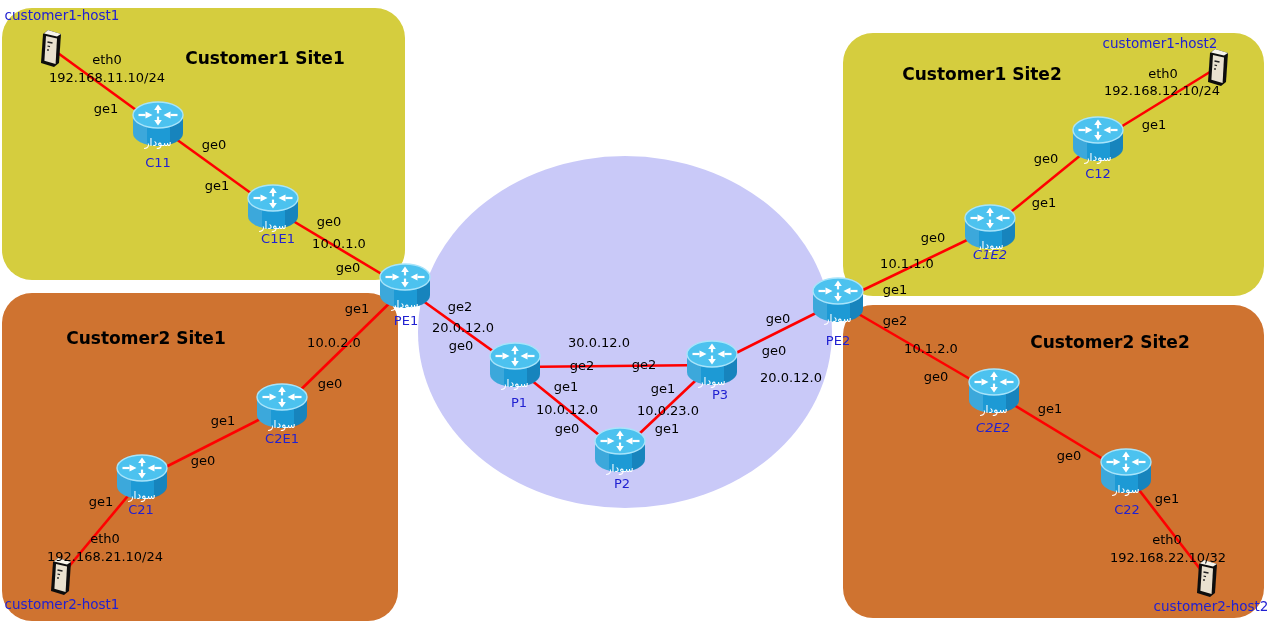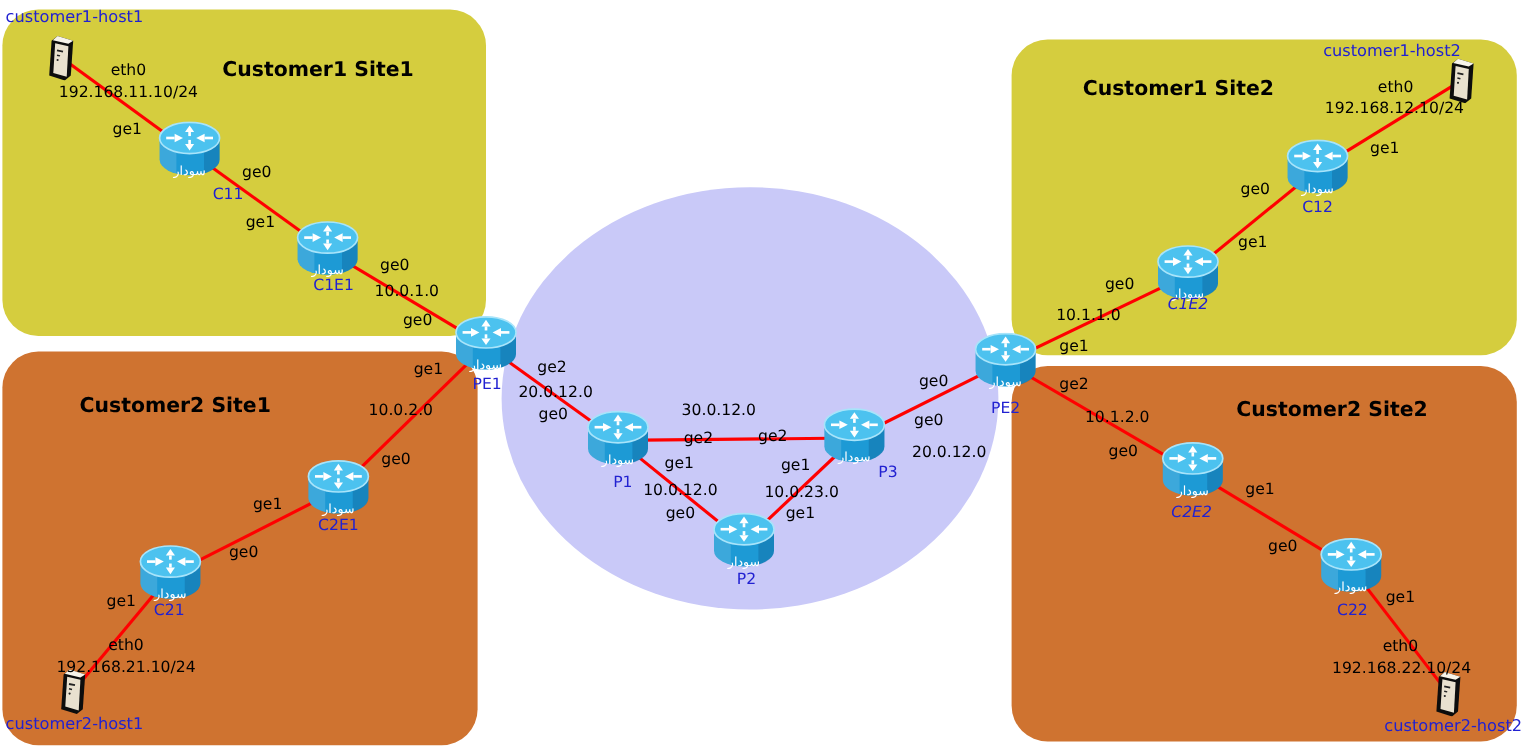--- a/index.html
+++ b/index.html
@@ -58,21 +58,21 @@
           <rect x="25.9" y="9" width="2.2" height="3.4"></rect>
           <polygon points="27,24.5 23.2,19 30.8,19"></polygon>
           <rect x="25.9" y="15.6" width="2.2" height="3.4"></rect>
           <rect x="7.5" y="12.9" width="7" height="2.2"></rect>
           <polygon points="14.5,10.4 21.5,14 14.5,17.6"></polygon>
           <rect x="39.5" y="12.9" width="7" height="2.2"></rect>
           <polygon points="39.5,10.4 32.5,14 39.5,17.6"></polygon>
         </g>
         <text x="27" y="44.5" text-anchor="middle" font-size="10.5" fill="#ffffff">سودار</text>
       </svg></div>
-    <div class="lbl node-label" style="left: 158px; top: 163px; margin-left: 32px;">C11</div>
+    <div class="lbl node-label" style="left: 158px; top: 163px;">C11</div>
     <div class="node router" style="left: 246px; top: 184px;"><svg width="54" height="50" viewBox="0 0 54 50">
         <path d="M2 14 L2 32 A25 13 0 0 0 52 32 L52 14 Z" fill="#1d9ad5"></path>
         <path d="M2 14 L2 32 A25 13 0 0 0 16 43.7 L16 26 Z" fill="rgba(255,255,255,0.14)"></path>
         <path d="M52 14 L52 32 A25 13 0 0 1 39 43.6 L39 26 Z" fill="rgba(0,45,95,0.20)"></path>
         <ellipse cx="27" cy="14" rx="25" ry="13" fill="#4cc2ef" stroke="#a8e4fa" stroke-width="1.4"></ellipse>
         <g fill="#ffffff">
           <polygon points="27,3.5 23.2,9 30.8,9"></polygon>
           <rect x="25.9" y="9" width="2.2" height="3.4"></rect>
           <polygon points="27,24.5 23.2,19 30.8,19"></polygon>
           <rect x="25.9" y="15.6" width="2.2" height="3.4"></rect>
@@ -148,21 +148,21 @@
           <rect x="25.9" y="9" width="2.2" height="3.4"></rect>
           <polygon points="27,24.5 23.2,19 30.8,19"></polygon>
           <rect x="25.9" y="15.6" width="2.2" height="3.4"></rect>
           <rect x="7.5" y="12.9" width="7" height="2.2"></rect>
           <polygon points="14.5,10.4 21.5,14 14.5,17.6"></polygon>
           <rect x="39.5" y="12.9" width="7" height="2.2"></rect>
           <polygon points="39.5,10.4 32.5,14 39.5,17.6"></polygon>
         </g>
         <text x="27" y="44.5" text-anchor="middle" font-size="10.5" fill="#ffffff">سودار</text>
       </svg></div>
-    <div class="lbl node-label" style="left: 740px; top: 395px;">P3</div>
+    <div class="lbl node-label" style="left: 720px; top: 395px;">P3</div>
     <div class="node router" style="left: 811px; top: 277px;"><svg width="54" height="50" viewBox="0 0 54 50">
         <path d="M2 14 L2 32 A25 13 0 0 0 52 32 L52 14 Z" fill="#1d9ad5"></path>
         <path d="M2 14 L2 32 A25 13 0 0 0 16 43.7 L16 26 Z" fill="rgba(255,255,255,0.14)"></path>
         <path d="M52 14 L52 32 A25 13 0 0 1 39 43.6 L39 26 Z" fill="rgba(0,45,95,0.20)"></path>
         <ellipse cx="27" cy="14" rx="25" ry="13" fill="#4cc2ef" stroke="#a8e4fa" stroke-width="1.4"></ellipse>
         <g fill="#ffffff">
           <polygon points="27,3.5 23.2,9 30.8,9"></polygon>
           <rect x="25.9" y="9" width="2.2" height="3.4"></rect>
           <polygon points="27,24.5 23.2,19 30.8,19"></polygon>
           <rect x="25.9" y="15.6" width="2.2" height="3.4"></rect>
@@ -357,14 +357,14 @@
     <div class="lbl" style="left: 101px; top: 502px;">ge1</div>
     <div class="lbl" style="left: 105px; top: 539px;">eth0</div>
     <div class="lbl" style="left: 105px; top: 557px;">192.168.21.10/24</div>
     <div class="lbl" style="left: 895px; top: 321px;">ge2</div>
     <div class="lbl" style="left: 915px; top: 349px; margin-left: 16px;">10.1.2.0</div>
     <div class="lbl" style="left: 936px; top: 377px;">ge0</div>
     <div class="lbl" style="left: 1050px; top: 409px;">ge1</div>
     <div class="lbl" style="left: 1069px; top: 456px;">ge0</div>
     <div class="lbl" style="left: 1167px; top: 499px;">ge1</div>
     <div class="lbl" style="left: 1167px; top: 540px;">eth0</div>
-    <div class="lbl" style="left: 1168px; top: 558px;">192.168.22.10/24</div>
+    <div class="lbl" style="left: 1168px; top: 558px;">192.168.22.10/32</div>
   </div>
 
 </body></html>

